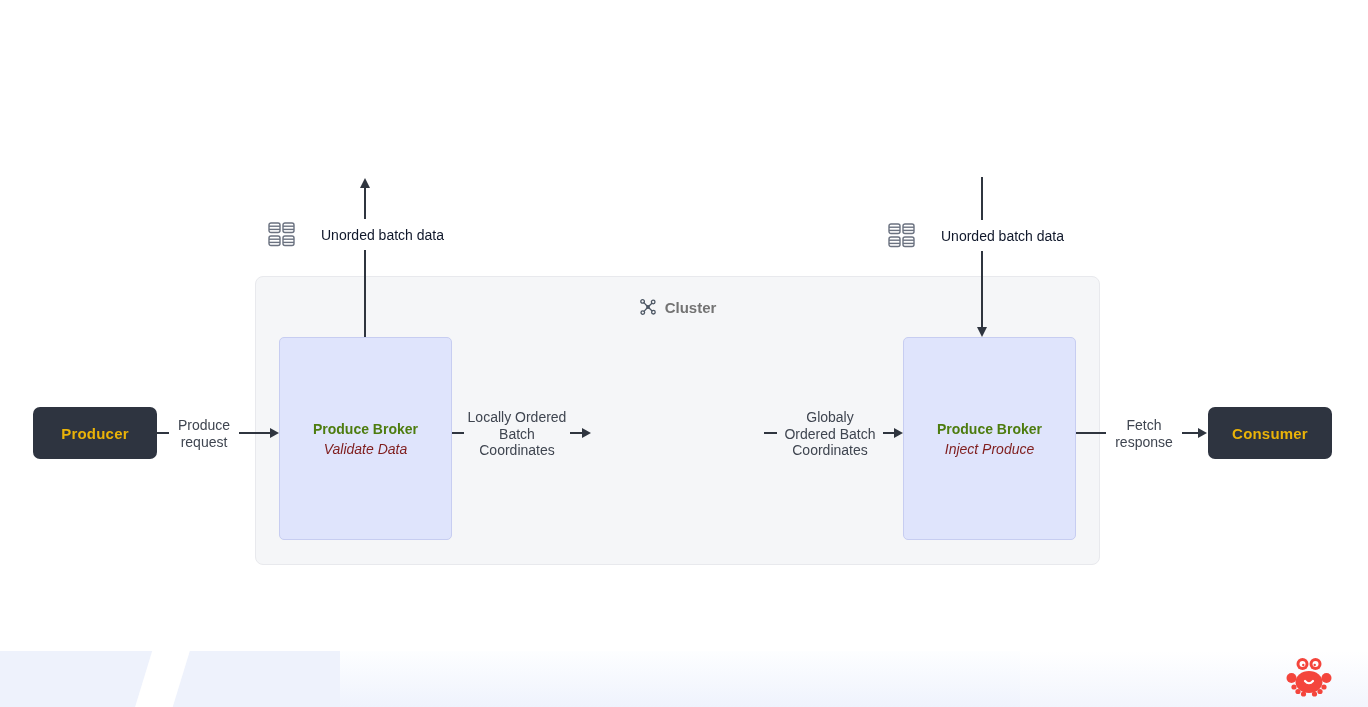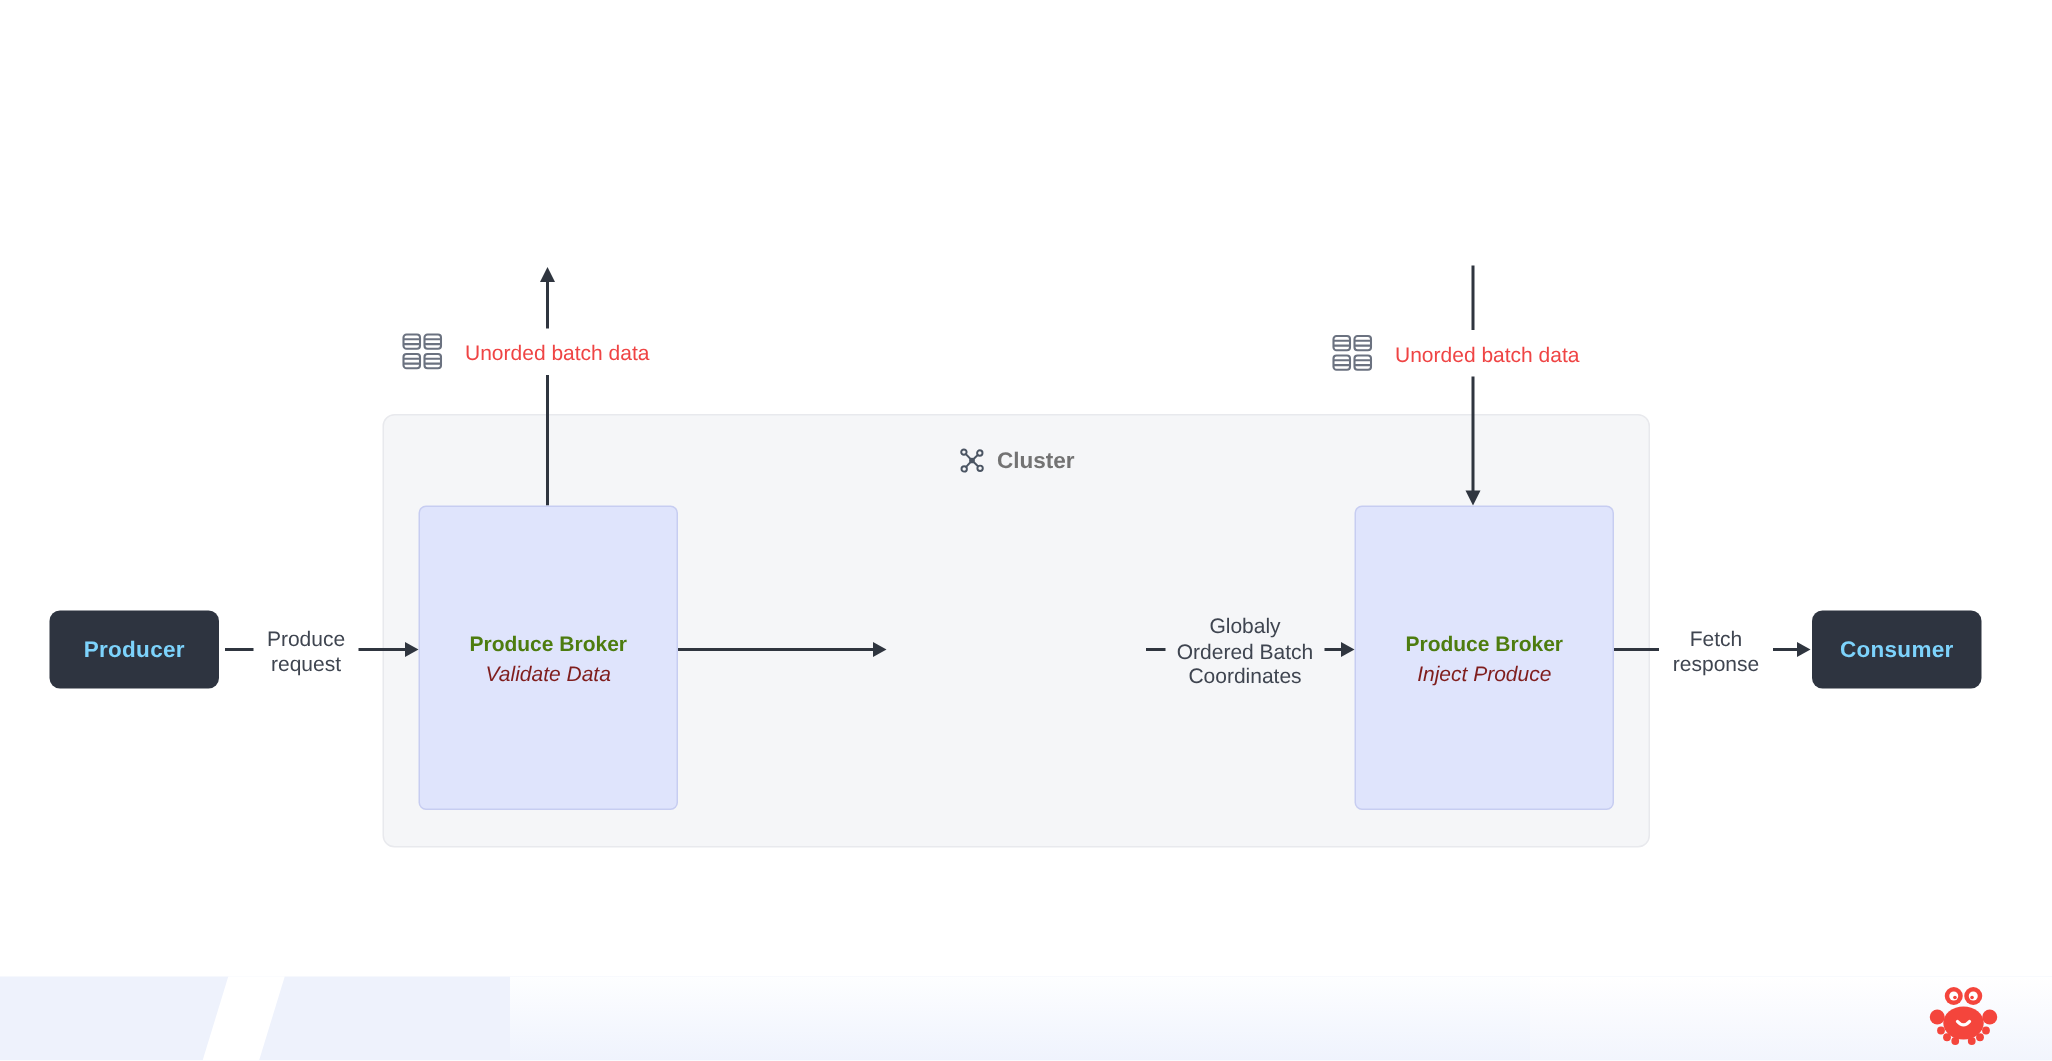--- a/index.html
+++ b/index.html
@@ -18,36 +18,36 @@
   .cluster-header { position:absolute; left:255px; top:298px; width:845px; display:flex; align-items:center; justify-content:center; gap:8px; }
   .cluster-header .txt { font-size:15px; font-weight:bold; color:#737373; }
 
   
   .node { position:absolute; top:337px; width:173px; height:203px; background:#dfe4fc; border:1px solid #c7cdf1; border-radius:5px;
           display:flex; flex-direction:column; align-items:center; justify-content:center; gap:4px; text-align:center; }
   .node .title { font-size:14px; font-weight:bold; color:#4d7c0f; }
   .node .subtitle { font-size:14px; font-style:italic; color:#7f1d1d; }
 
   
-  .actor { position:absolute; top:407px; width:113px; height:52px; background:#2e3440; border-radius:7px;
-           display:flex; align-items:center; justify-content:center; color:#7dd3fc; font-size:15px; font-weight:bold; letter-spacing:.2px; }
+  .actor { position:absolute; top:407px; width:124px; height:52px; background:#2e3440; border-radius:7px;
+           display:flex; align-items:center; justify-content:center; color:#eab308; font-size:15px; font-weight:bold; letter-spacing:.2px; }
 
   
   .hline { position:absolute; height:2px; background:#2f353f; top:432px; }
   .vline { position:absolute; width:2px; background:#2f353f; }
   .head-right { position:absolute; width:0; height:0; border-left:9px solid #2f353f; border-top:5px solid transparent; border-bottom:5px solid transparent; top:428px; }
   .head-up { position:absolute; width:0; height:0; border-bottom:10px solid #2f353f; border-left:5px solid transparent; border-right:5px solid transparent; }
   .head-down { position:absolute; width:0; height:0; border-top:10px solid #2f353f; border-left:5px solid transparent; border-right:5px solid transparent; }
 
   
   .flow-label { position:absolute; transform:translate(-50%,-50%); background:#ffffff; text-align:center;
                 font-size:14px; line-height:1.18; color:#3f4550; padding:2px 3px; }
   .flow-label.on-panel { background:#f5f6f8; }
-  .vflow-label { position:absolute; display:flex; align-items:center; gap:15px; background:#ffffff; padding:3px 6px 3px 0;
-                 font-size:14px; color:#ef4444; }
+  .vflow-label { position:absolute; display:flex; align-items:center; gap:26px; background:#ffffff; padding:3px 6px 3px 0;
+                 font-size:14px; color:#0f172a; }
 
   
   .footer { position:absolute; left:0; top:651px; width:1368px; height:56px; background:#eef2fc; overflow:hidden; }
   .footer .wedge { position:absolute; left:142px; top:-24px; width:36px; height:120px; background:#ffffff; transform:rotate(17deg); }
   .footer .panel-right { position:absolute; left:340px; top:0; width:680px; height:56px; background:linear-gradient(180deg,#fdfeff,#eff3fd); }
   .footer .panel-far { position:absolute; left:1020px; top:0; right:0; height:56px; background:linear-gradient(180deg,#ffffff,#f2f5fd); }
   .crab { position:absolute; left:1286px; top:655px; }
 </style>
 </head>
 <body>
@@ -137,20 +137,21 @@
   <div class="hline" style="left:452px; width:131px;"></div>
   <div class="head-right" style="left:582px;"></div>
 
   <div class="hline" style="left:764px; width:131px;"></div>
   <div class="head-right" style="left:894px;"></div>
 
   <div class="hline" style="left:1076px; width:123px;"></div>
   <div class="head-right" style="left:1198px;"></div>
 
   <div class="flow-label" style="left:204px; top:434px; width:70px;">Produce request</div>
+  <div class="flow-label on-panel" style="left:517px; top:434px; width:106px;">Locally Ordered Batch Coordinates</div>
   <div class="flow-label on-panel" style="left:830px; top:434px; width:106px;">Globaly Ordered Batch Coordinates</div>
   <div class="flow-label" style="left:1144px; top:434px; width:76px;">Fetch response</div>
 
   <div class="footer">
     <div class="wedge"></div>
     <div class="panel-right"></div>
     <div class="panel-far"></div>
   </div>
 
   <div class="crab">

